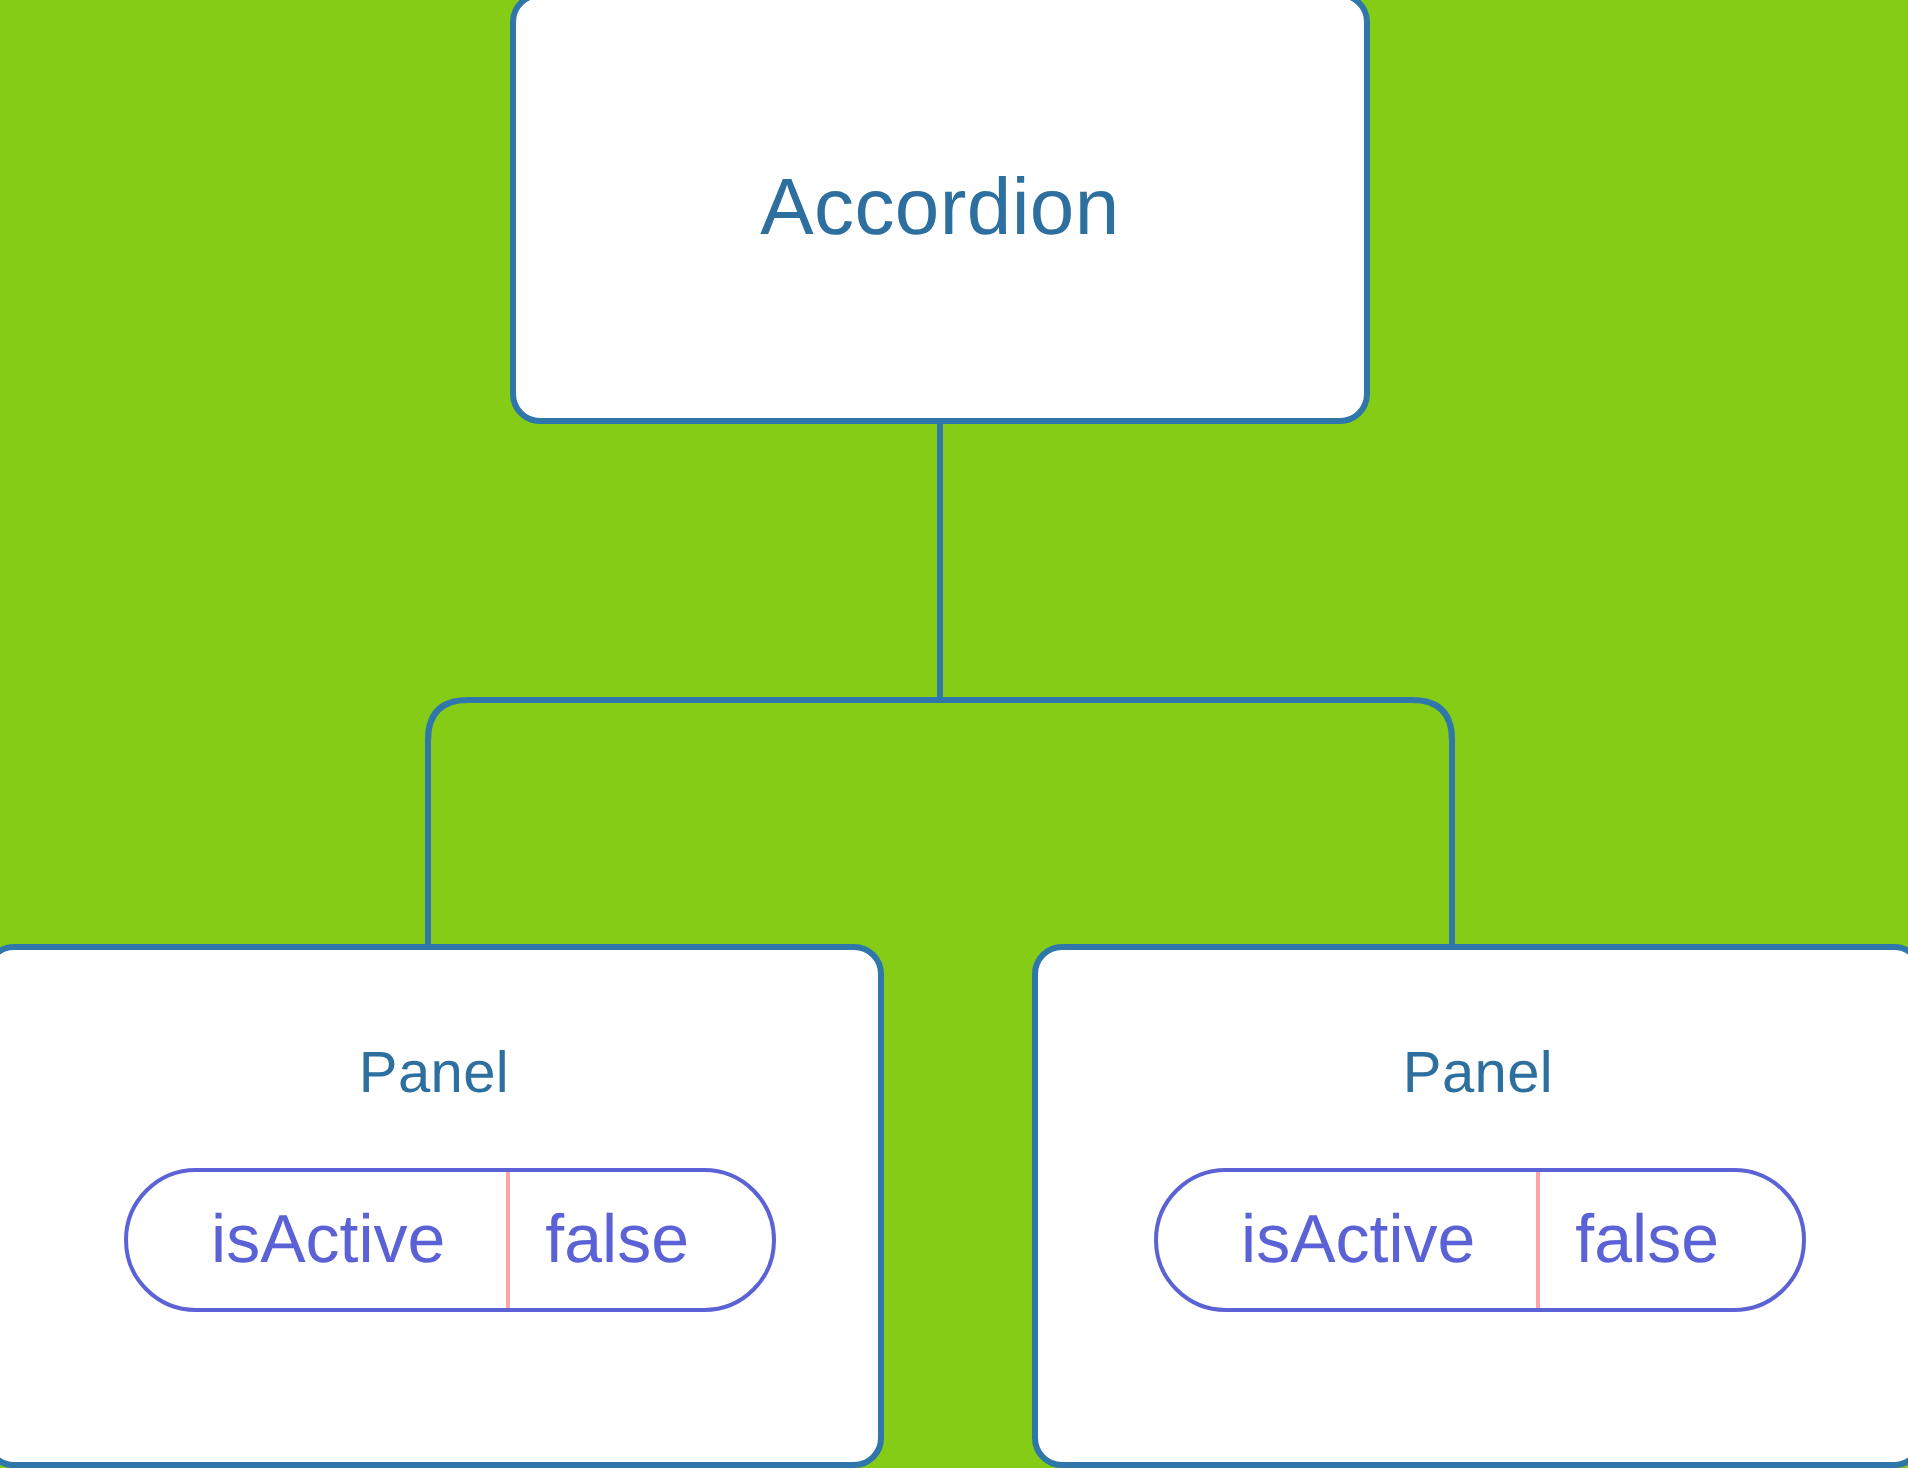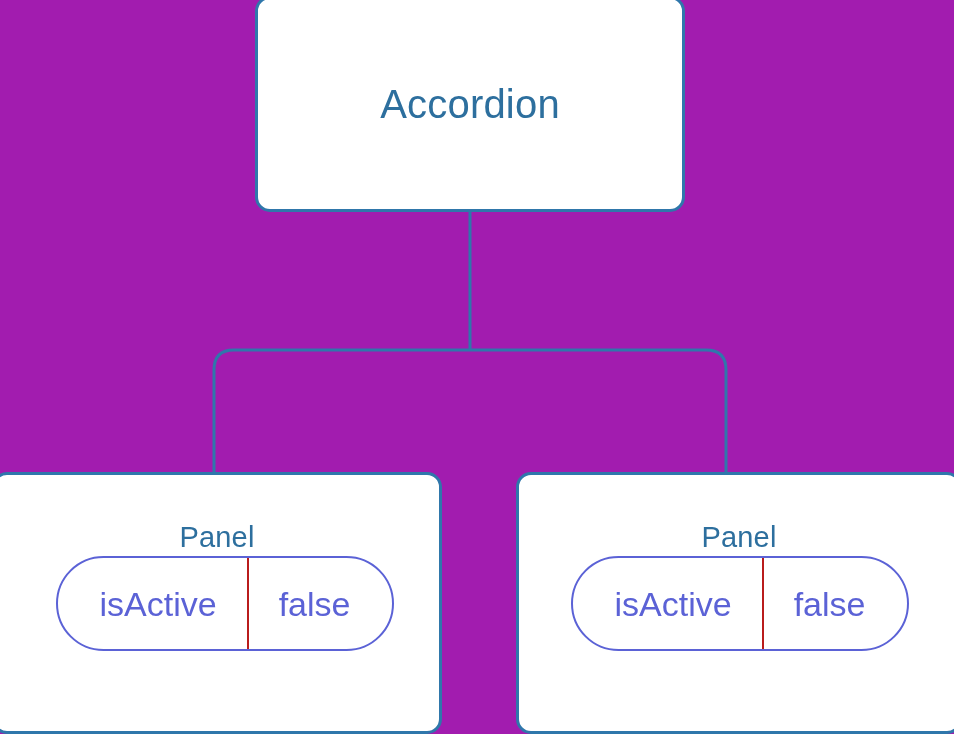--- a/index.html
+++ b/index.html
@@ -10,21 +10,21 @@
     width: 954px;
     height: 734px;
     overflow: hidden;
     font-family: "Liberation Sans", sans-serif;
     background: #4c6a73;
   }
   #stage {
     position: relative;
     width: 954px;
     height: 734px;
-    background: #a21caf;
+    background: #84cc16;
     overflow: hidden;
   }
 
   
   #connectors {
     position: absolute;
     left: 0;
     top: 0;
     width: 954px;
     height: 734px;
@@ -77,22 +77,22 @@
   }
 
   .node-panel-left .node-title,
   .node-panel-right .node-title {
     font-size: 29px;
     margin-top: 48px;
   }
 
   
   .prop-pill {
-    margin-top: 4px;
-    height: 95px;
+    margin-top: 32px;
+    height: 72px;
     display: flex;
     align-items: stretch;
     border: 2px solid #5b62d6;
     border-radius: 50px;
     box-sizing: border-box;
     background: transparent;
   }
 
   .prop-key,
   .prop-value {
@@ -104,22 +104,22 @@
     line-height: 1;
     white-space: nowrap;
     box-sizing: border-box;
   }
 
   .prop-key {
     padding: 0 30px 0 42px;
   }
 
   .prop-value {
-    padding: 0 42px 0 30px;
-    border-left: 2px solid #b91c1c;
+    padding: 0 42px 0 18px;
+    border-left: 2px solid #fca5a5;
   }
 
   .node-panel-left .prop-pill { margin-left: 16px; }
   .node-panel-right .prop-pill { margin-left: 2px; }
 </style>
 </head>
 <body>
 
 <div id="stage">
 

